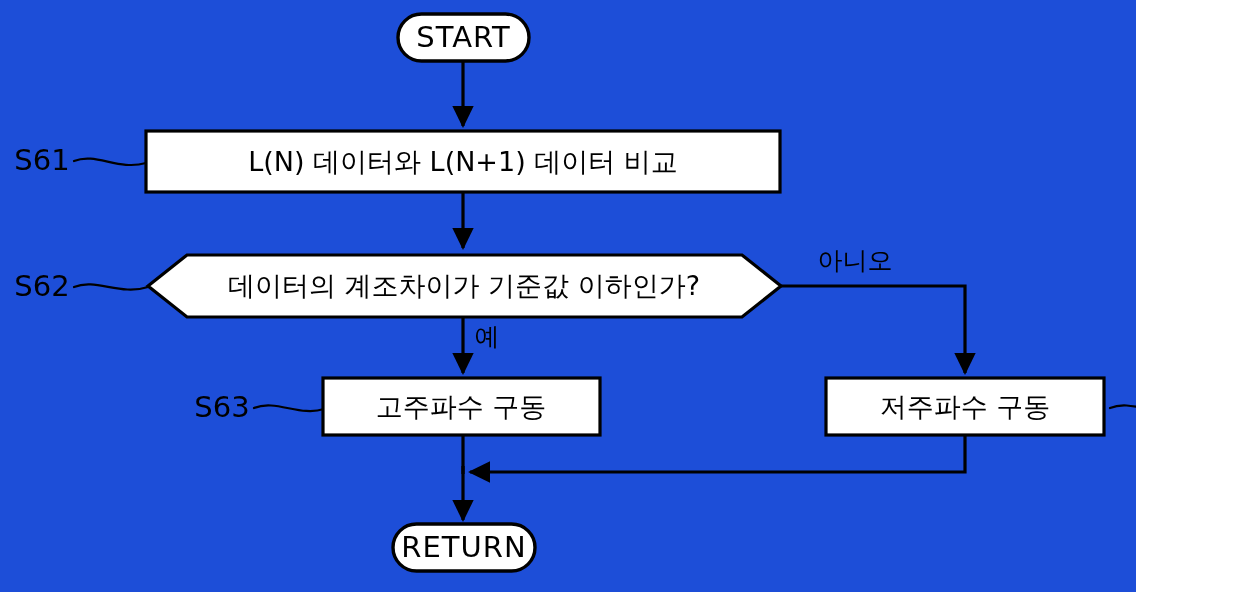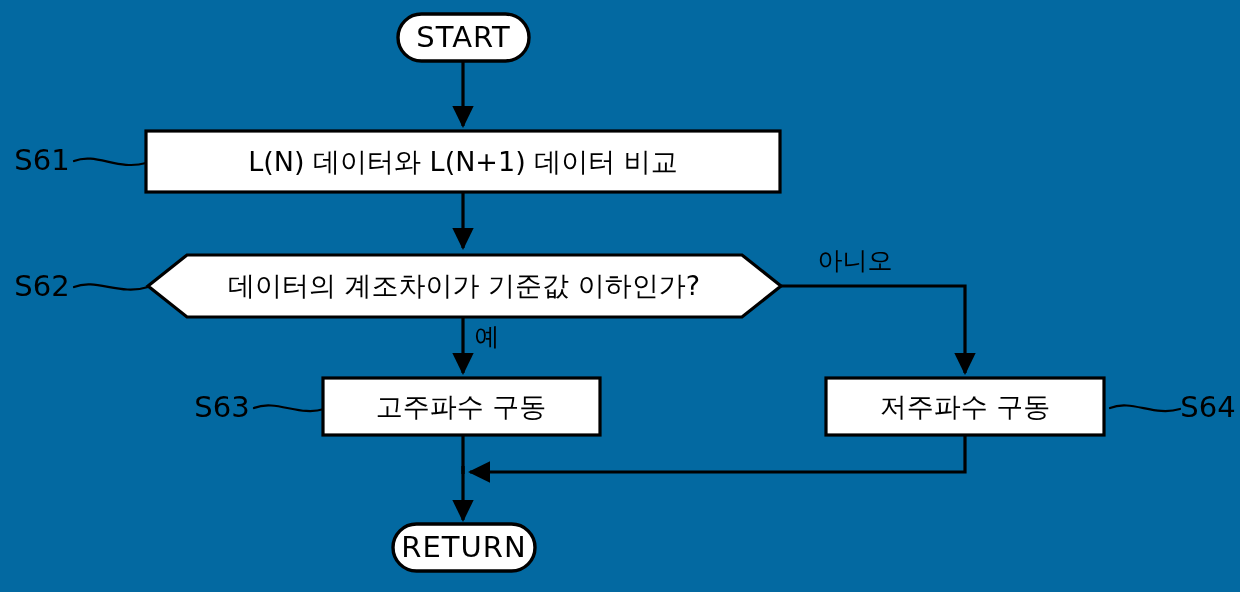--- a/index.html
+++ b/index.html
@@ -6,23 +6,23 @@
   html, body {
     margin: 0;
     padding: 0;
     background: #ffffff;
   }
   body {
     font-family: "DejaVu Sans", "Liberation Sans", sans-serif;
   }
   #canvas {
     position: relative;
-    width: 1240px;
+    width: 1136px;
     height: 592px;
-    background: #0369a1;
+    background: #1d4ed8;
     overflow: hidden;
   }
   #flow-svg {
     position: absolute;
     left: 0;
     top: 0;
     width: 1240px;
     height: 592px;
   }
   .node-shape {

